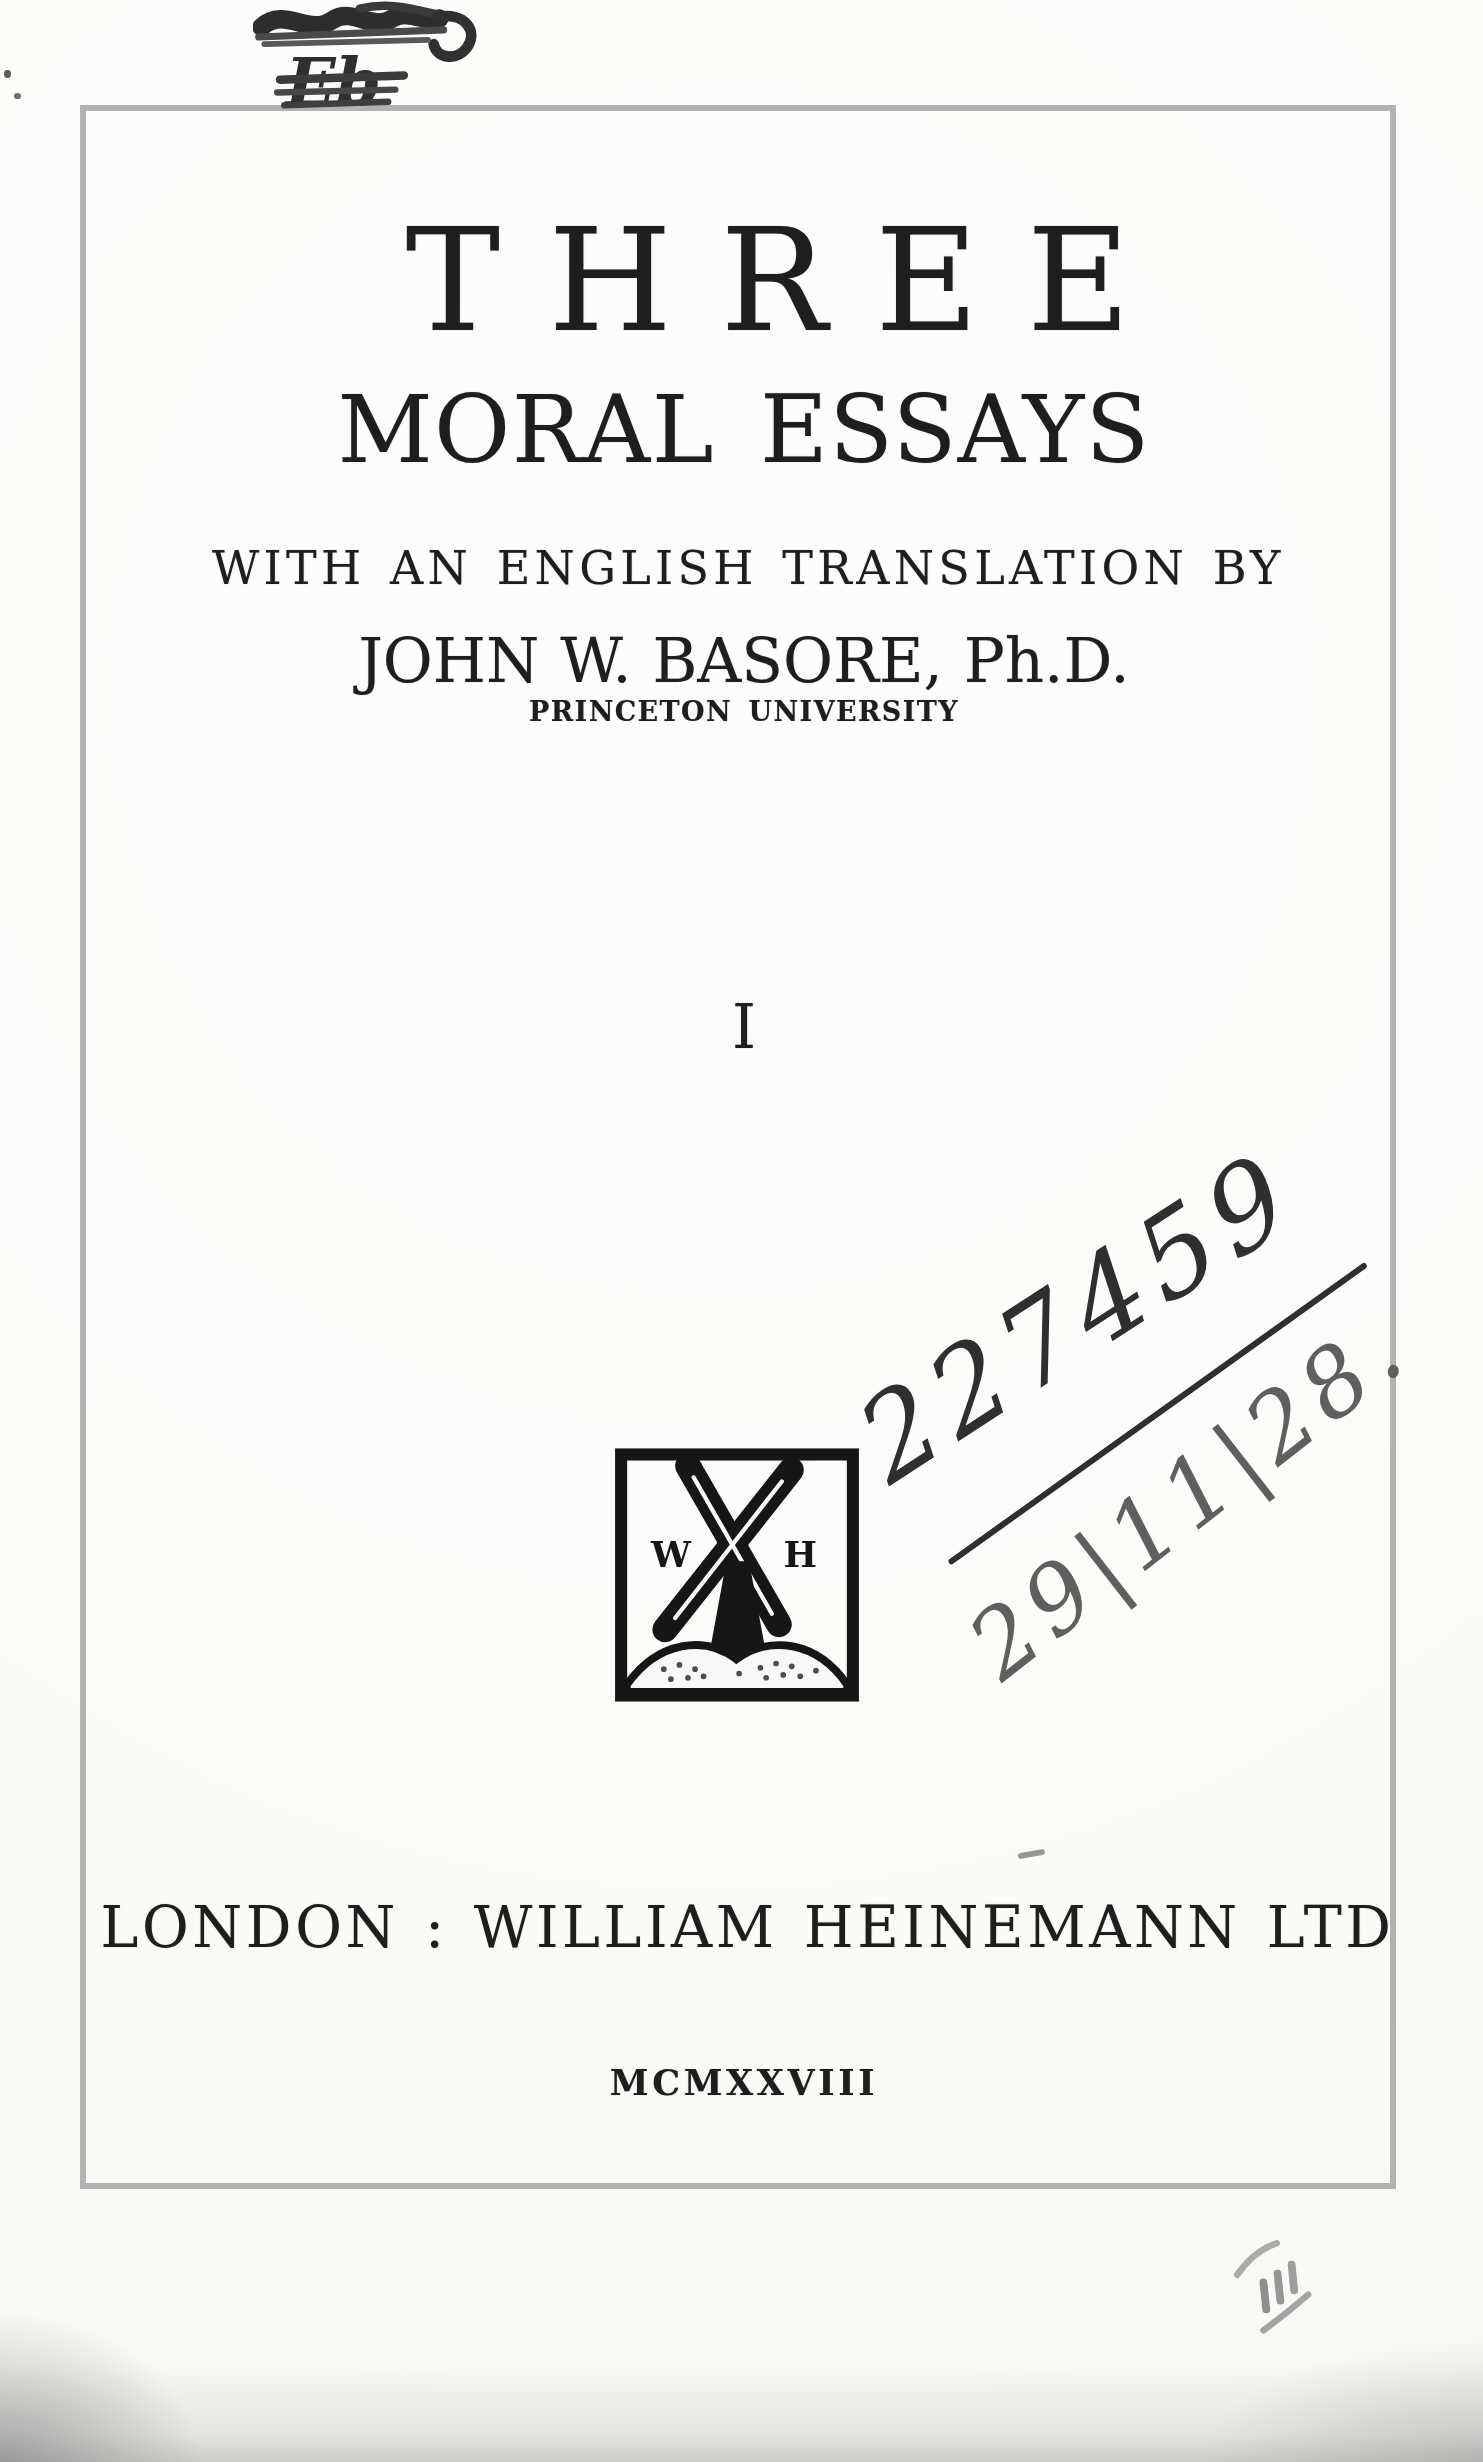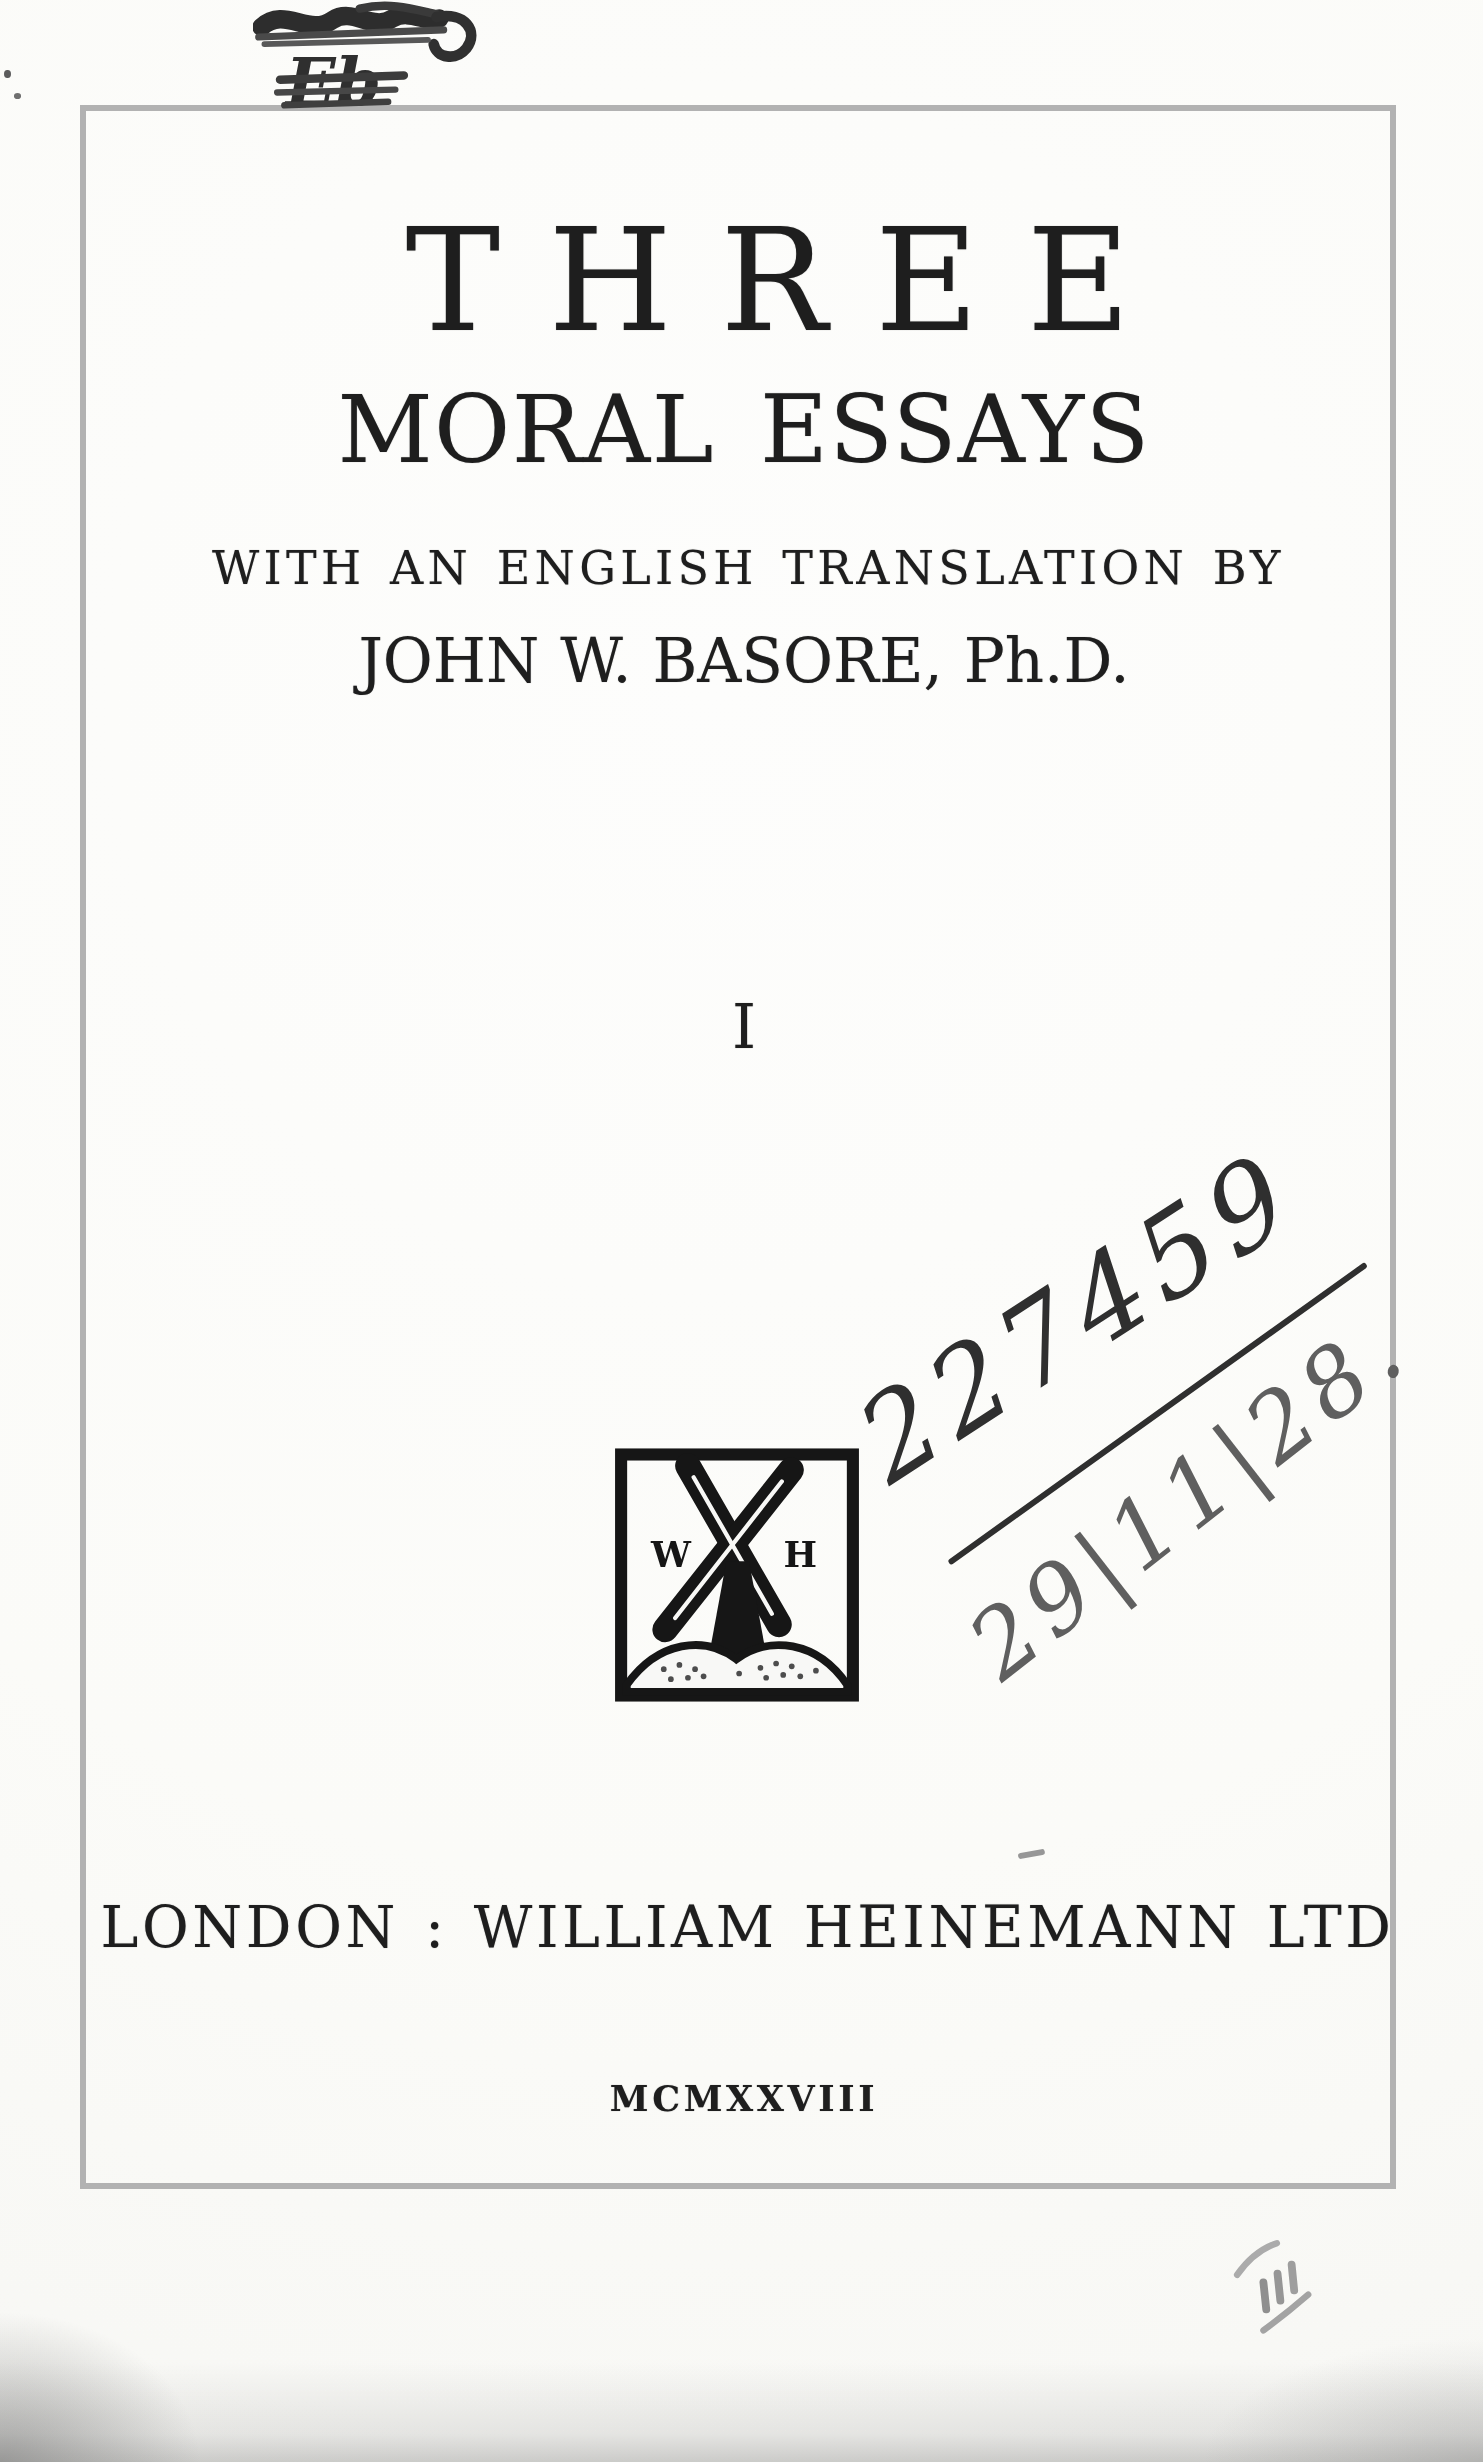--- a/index.html
+++ b/index.html
@@ -39,21 +39,21 @@
   }
   .t-title       { top: 210px;  font-size: 142px; letter-spacing: 48px; padding-left: 48px; }
   .t-subtitle    { top: 384px;  font-size: 93px; letter-spacing: 1.4px;  word-spacing: 14.2px; }
   .t-transcredit { top: 545px;  font-size: 46px;  letter-spacing: 4.3px;  word-spacing: 5.7px; padding-left: 4.3px; }
   .t-translator  { top: 630px;  font-size: 61px;  letter-spacing: 0px;  word-spacing: 1.4px; }
   .t-affiliation { top: 698px;  font-size: 27px;  letter-spacing: 1.4px;  word-spacing: 5.7px; font-weight: bold; }
   .t-volumes     { top: 896px; font-size: 46px;  letter-spacing: 2.1px;  word-spacing: 2.8px; padding-left: 2.1px; }
   .t-numeral     { top: 996px; font-size: 61px; }
   .t-imprint1    { top: 1899px; font-size: 57px;  letter-spacing: 3.6px;  word-spacing: 4.3px; padding-left: 3.6px; }
   .t-imprint2    { top: 1974px; font-size: 58px;  letter-spacing: 4.3px;  word-spacing: 10px; padding-left: 4.3px; }
-  .t-year        { top: 2065px; font-size: 35px;  letter-spacing: 3.6px;  font-weight: bold; margin-top: 16px; }
+  .t-year        { top: 2065px; font-size: 35px;  letter-spacing: 3.6px;  font-weight: bold; }
 
   
   .scribble { position: absolute; left: 253px; top: 0px; width: 249px; height: 121px; }
   .scribble-text { font-family: "DejaVu Serif", "Liberation Serif", serif; font-size: 92px;
     font-style: italic; font-weight: bold; fill: #2f2f2f; }
 
   
   .device { position: absolute; left: 614px; top: 1447px; width: 246px; height: 256px; }
   .device-letter { font-family: "DejaVu Serif", "Liberation Serif", serif; font-size: 50px;
     font-weight: bold; fill: #161616; }
@@ -99,20 +99,21 @@
       <path d="M38 112 L 212 106" stroke="#3c3c3c" stroke-width="12"></path>
       <path d="M34 130 L 200 126" stroke="#474747" stroke-width="9"></path>
       <path d="M44 148 L 190 143" stroke="#3f3f3f" stroke-width="9"></path>
     </g>
   </svg>
 
   <div class="tline t-title">THREE</div>
   <div class="tline t-subtitle">MORAL ESSAYS</div>
   <div class="tline t-transcredit">WITH AN ENGLISH TRANSLATION BY</div>
   <div class="tline t-translator">JOHN W. BASORE, Ph.D.</div>
+  <div class="tline t-affiliation">PRINCETON UNIVERSITY</div>
   <div class="tline t-numeral">I</div>
 
   <svg class="device" viewBox="0 0 346 359" aria-hidden="true">
     <rect x="10" y="10" width="326" height="339" fill="none" stroke="#161616" stroke-width="17"></rect>
     <g stroke="#161616" stroke-linecap="round">
       <line x1="104" y1="26" x2="232" y2="249" stroke-width="36"></line>
       <line x1="249" y1="32" x2="72" y2="256" stroke-width="36"></line>
     </g>
     <g stroke="#f8f8f6" stroke-width="6" stroke-linecap="round">
       <line x1="112" y1="42" x2="222" y2="234"></line>

